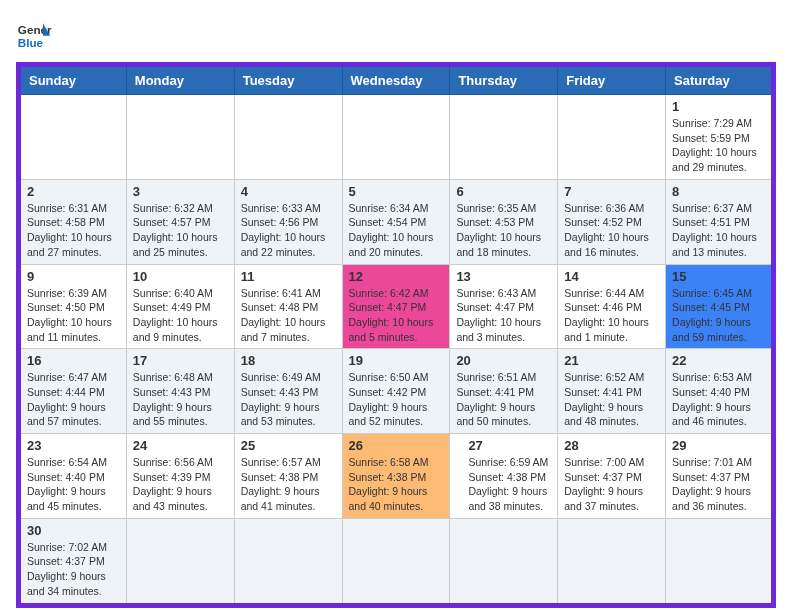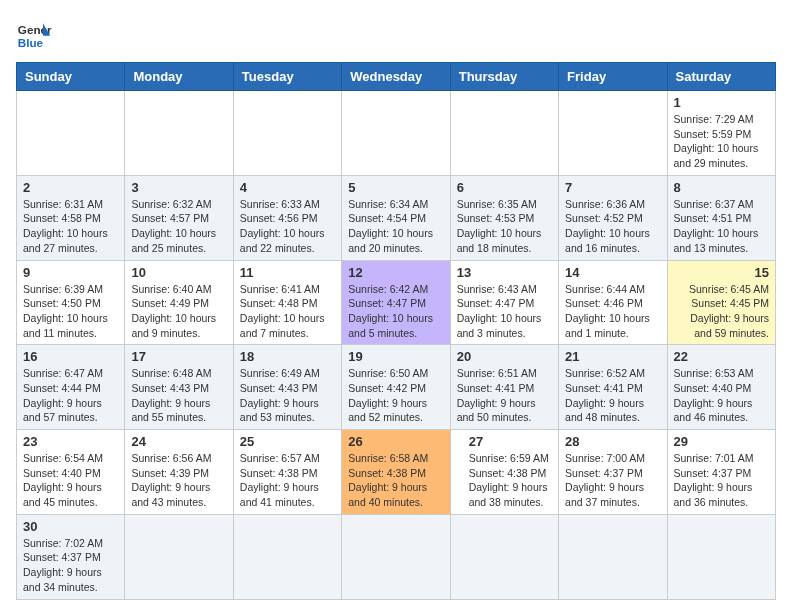--- a/index.html
+++ b/index.html
@@ -34,21 +34,21 @@
       color: #333;
     }
     .calendar-subtitle {
       font-size: 14px;
       color: #555;
       margin-top: 2px;
     }
     .calendar-table {
       width: 100%;
       border-collapse: collapse;
-      border: 1px solid #6d28d9;
+      border: 5px solid #6d28d9;
     }
     .calendar-table th {
       background-color: #2a6bb5;
       color: #fff;
       font-size: 13px;
       font-weight: bold;
       padding: 6px 8px;
       text-align: left;
       border: 1px solid #1a5a9a;
     }
@@ -180,39 +180,39 @@
           <div class="day-info">Sunrise: 6:40 AM
 Sunset: 4:49 PM
 Daylight: 10 hours and 9 minutes.</div>
         </td>
         <td style="background-color: rgb(255, 255, 255);">
           <span class="day-num">11</span>
           <div class="day-info">Sunrise: 6:41 AM
 Sunset: 4:48 PM
 Daylight: 10 hours and 7 minutes.</div>
         </td>
-        <td style="background-color: #c4b5fd; margin-left: 13px;">
+        <td style="background-color: #ec4899; margin-left: 13px;">
           <span class="day-num">12</span>
           <div class="day-info">Sunrise: 6:42 AM
 Sunset: 4:47 PM
 Daylight: 10 hours and 5 minutes.</div>
         </td>
         <td style="background-color: rgb(255, 255, 255);">
           <span class="day-num">13</span>
           <div class="day-info">Sunrise: 6:43 AM
 Sunset: 4:47 PM
 Daylight: 10 hours and 3 minutes.</div>
         </td>
         <td style="background-color: rgb(255, 255, 255);">
           <span class="day-num">14</span>
           <div class="day-info">Sunrise: 6:44 AM
 Sunset: 4:46 PM
 Daylight: 10 hours and 1 minute.</div>
         </td>
-        <td style="background-color: #fef9c3; text-align: right;">
+        <td style="background-color: #3b82f6;">
           <span class="day-num">15</span>
           <div class="day-info">Sunrise: 6:45 AM
 Sunset: 4:45 PM
 Daylight: 9 hours and 59 minutes.</div>
         </td>
       </tr>
       <tr class="week-row">
         <td style="background-color: rgb(238, 243, 248);">
           <span class="day-num">16</span>
           <div class="day-info">Sunrise: 6:47 AM

